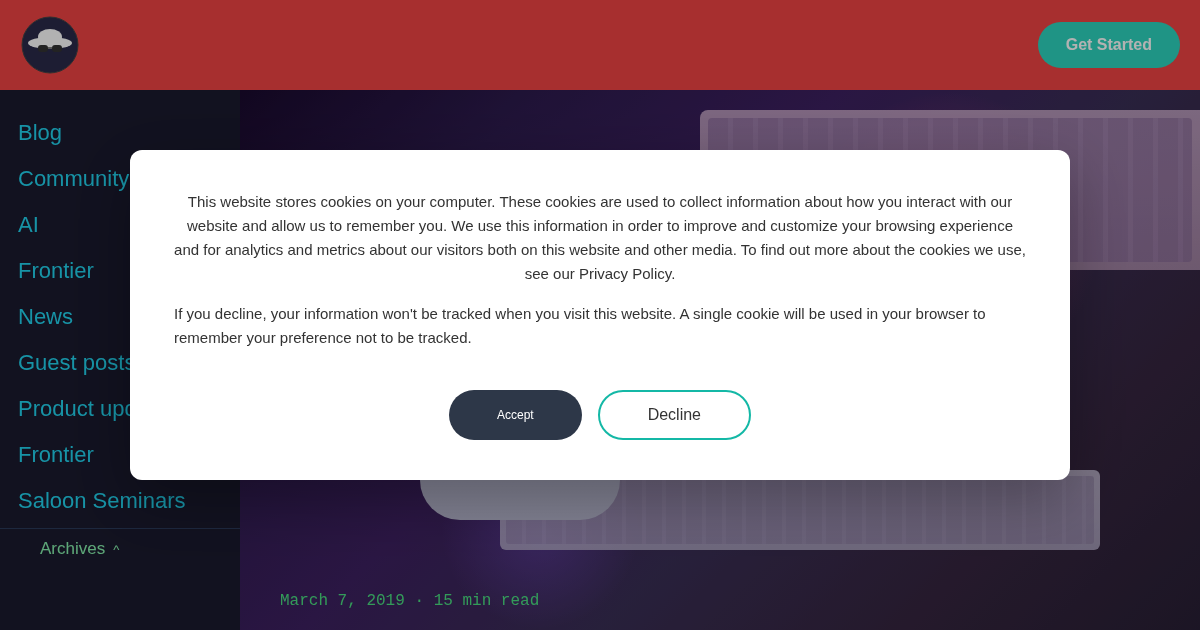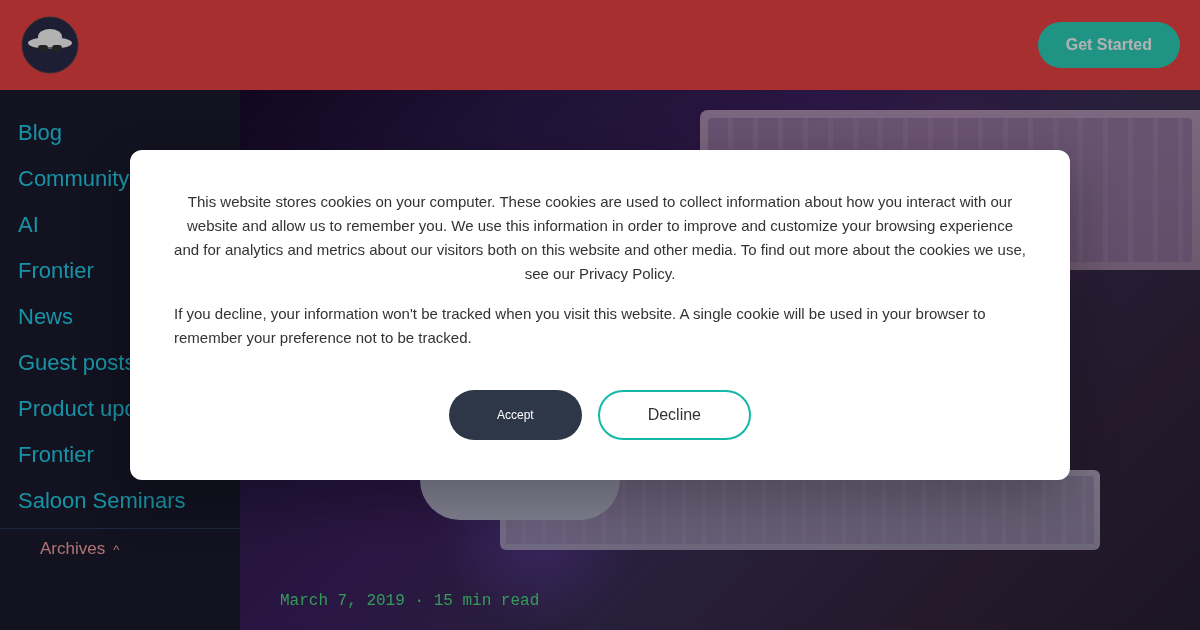--- a/index.html
+++ b/index.html
@@ -73,21 +73,21 @@
       color: #22d3ee;
       text-decoration: none;
       font-size: 22px;
       cursor: pointer;
     }
 
     .archives-row {
       display: flex;
       align-items: center;
       padding: 10px 40px;
-      color: #fca5a5;
+      color: #86efac;
       font-size: 17px;
       cursor: pointer;
       border-top: 1px solid #2a3a5a;
       margin-top: 4px;
     }
 
     .archives-row .chevron {
       margin-left: 8px;
       font-size: 13px;
     }

